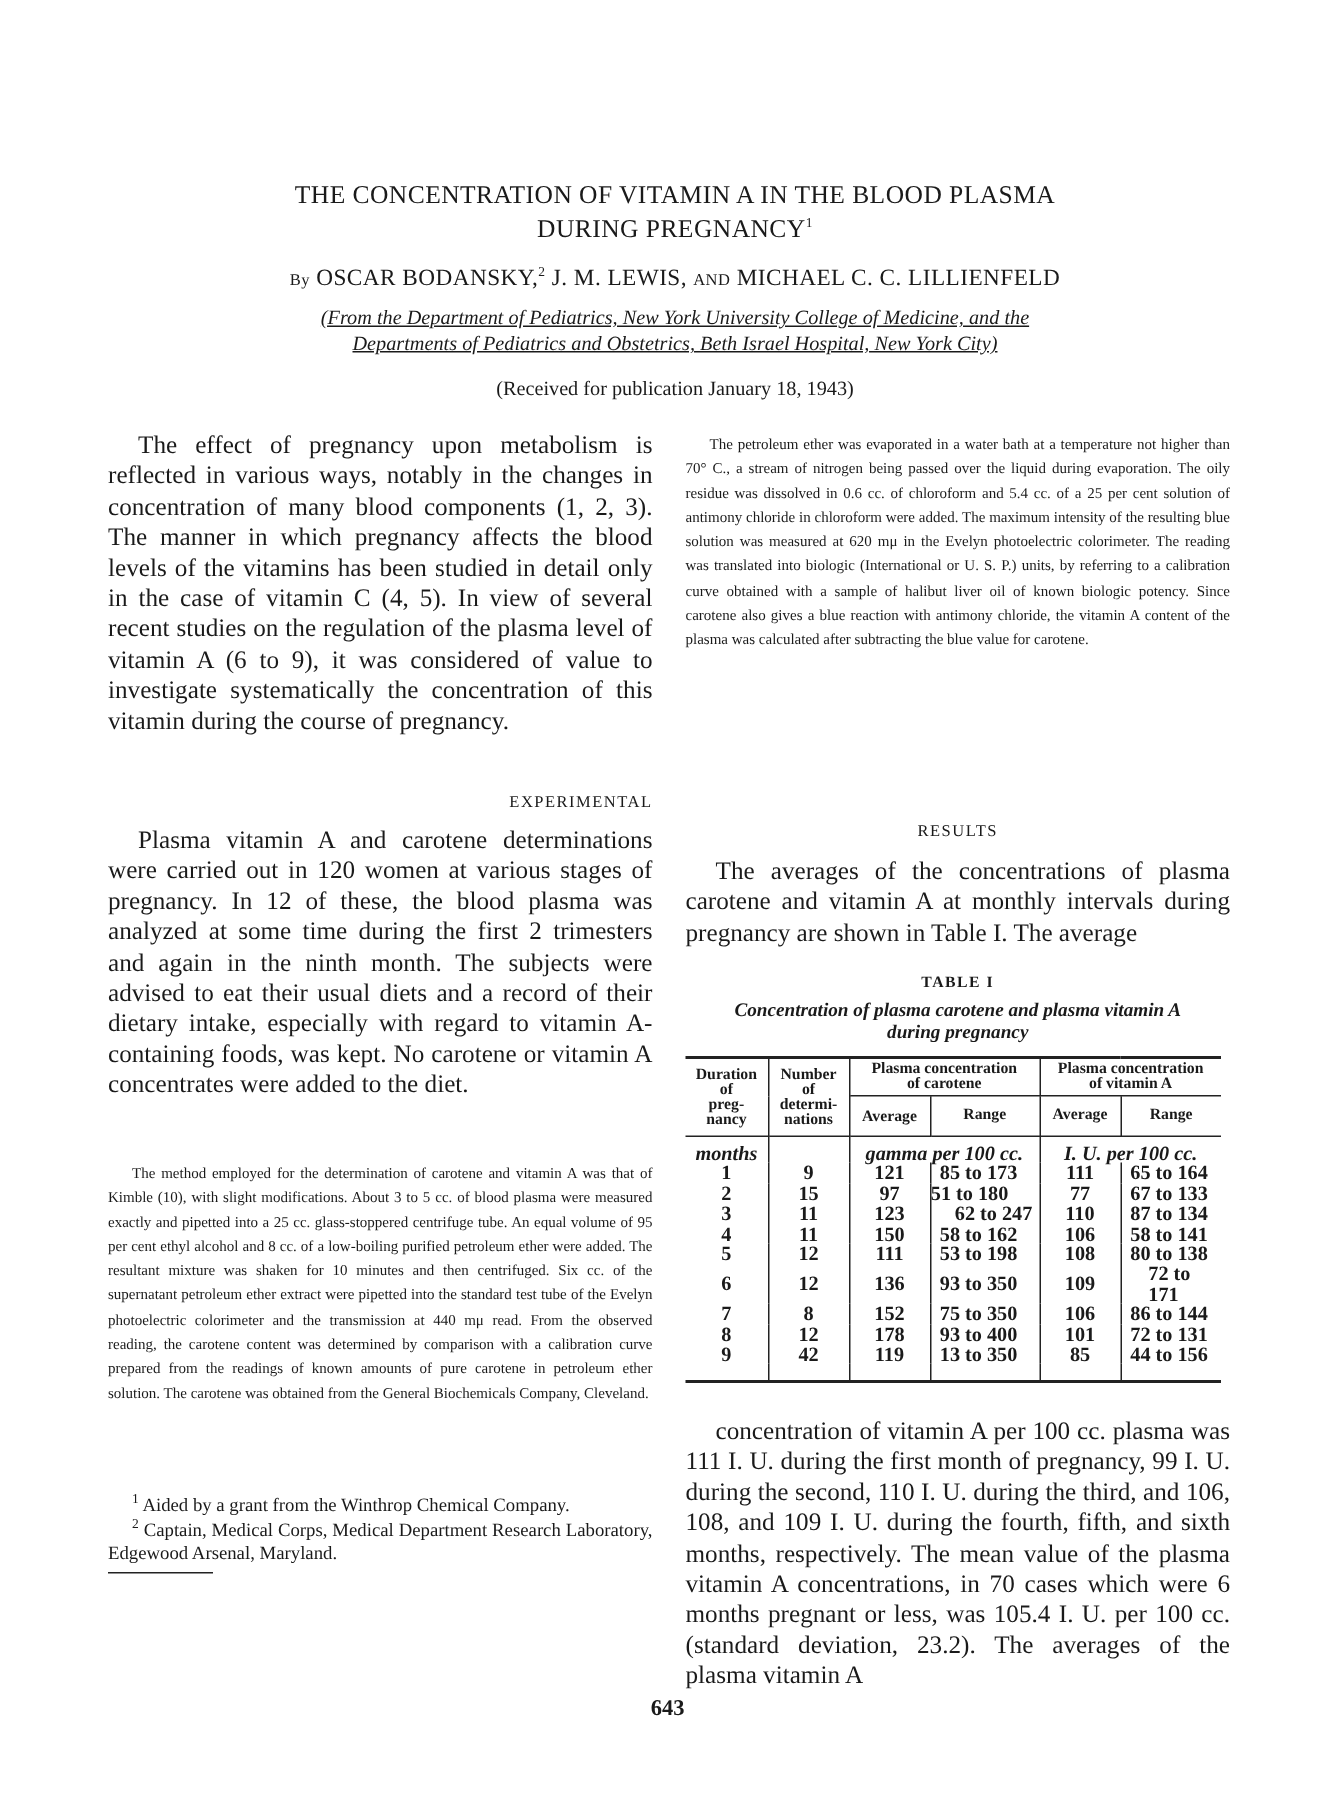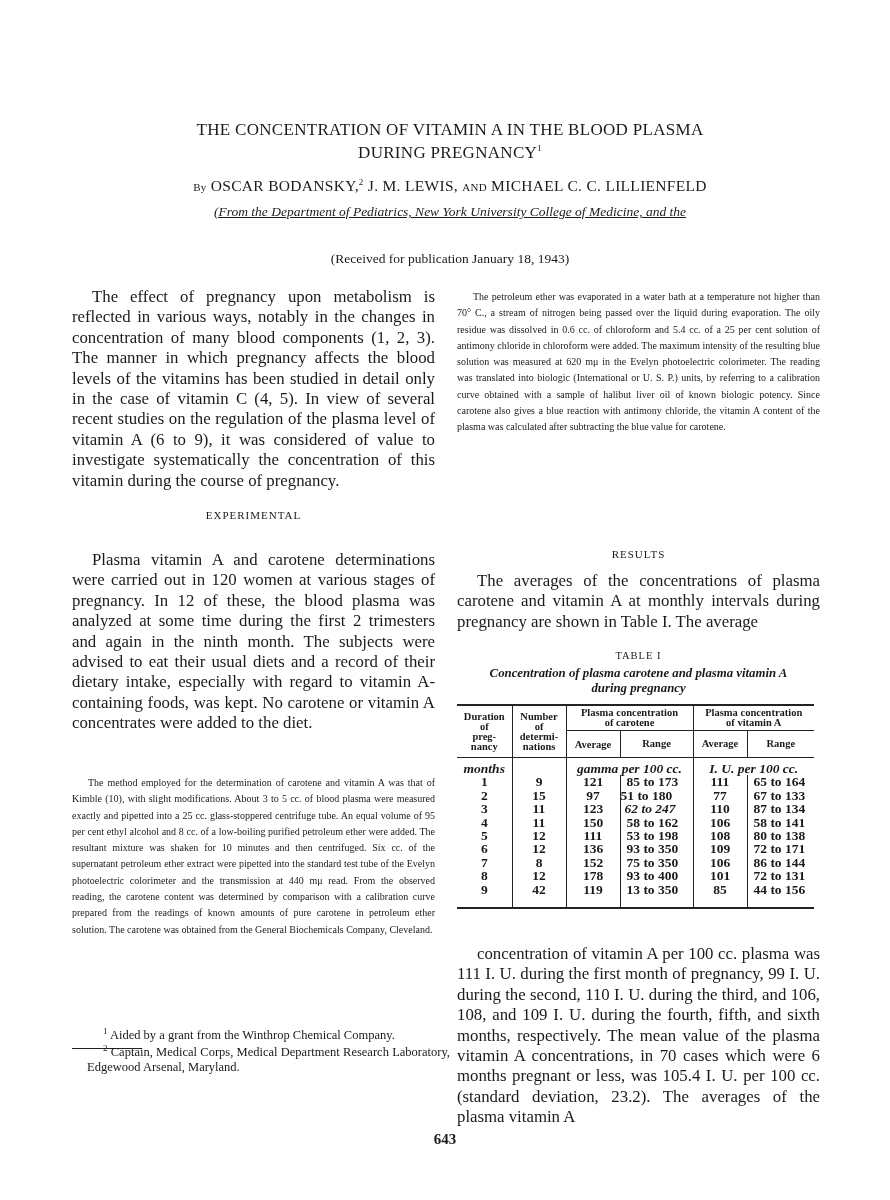--- a/index.html
+++ b/index.html
@@ -16,27 +16,27 @@
            font-style: italic; font-size: 13.5px; line-height: 17px; text-decoration: underline; }
   .received { left: 100px; top: 251px; width: 700px; text-align: center; font-size: 13.5px; }
 
   .col-left { left: 72px; width: 363px; }
   .col-right { left: 457px; width: 363px; }
   .para-big { font-size: 16.8px; line-height: 20.4px; text-align: justify; margin: 0; text-indent: 20px; }
   .para-small { font-size: 10px; line-height: 16.3px; text-align: justify; margin: 0; text-indent: 16px; }
   .heading { text-align: center; font-size: 11px; letter-spacing: 1px; font-weight: normal; }
 
   .footnote-rule { left: 72px; top: 1048px; width: 70px; border-top: 1px solid #222; }
-  .footnotes { left: 72px; top: 1028px; width: 363px; font-size: 12.5px; line-height: 15.5px; text-align: justify; margin-left: 15px; }
+  .footnotes { left: 72px; top: 996px; width: 363px; font-size: 12.5px; line-height: 15.5px; text-align: justify; }
   .footnotes p { margin: 0 0 1px 0; text-indent: 16px; }
 
   .pagenum { left: 400px; top: 1131px; width: 90px; text-align: center; font-size: 15px; font-weight: bold; }
 
   
-  .tbl-label { left: 457px; top: 650px; width: 363px; text-align: center; font-size: 10.5px; letter-spacing: 1px; font-weight: normal; }
+  .tbl-label { left: 457px; top: 650px; width: 363px; text-align: center; font-size: 10.5px; letter-spacing: 1px; font-weight: bold; }
   .tbl-caption { left: 457px; top: 666px; width: 363px; text-align: center; font-style: italic; font-size: 12.8px; line-height: 15px; font-weight: bold; }
   table.data { position: absolute; left: 457px; top: 704px; width: 357px;
                border-collapse: collapse; font-size: 11px; }
   table.data { border-top: 2.5px solid #222; border-bottom: 2px solid #222; }
   table.data th { font-weight: bold; font-size: 10.5px; line-height: 10px; padding: 2px 2px; text-align: center; vertical-align: middle; }
   table.data td { padding: 0 3px; line-height: 13.4px; font-size: 13.5px; font-weight: bold; }
   .vr { border-right: 1.2px solid #222; }
   .hb { border-bottom: 1.2px solid #222; }
   .unit { font-style: italic; font-weight: bold; font-size: 11px; text-align: center; padding-top: 4px !important; }
   .c { text-align: center; }
@@ -54,27 +54,28 @@
 <div class="abs authors">
   <span class="sc">By</span>
   <span>OSCAR BODANSKY,</span><sup>2</sup>
   <span>J. M. LEWIS,</span>
   <span class="sc">AND</span>
   <span>MICHAEL C. C. LILLIENFELD</span>
 </div>
 
 <div class="abs affil">
   <div>(From the Department of Pediatrics, New York University College of Medicine, and the</div>
+  <div>Departments of Pediatrics and Obstetrics, Beth Israel Hospital, New York City)</div>
 </div>
 
 <div class="abs received">(Received for publication January 18, 1943)</div>
 
 <p class="abs col-left para-big" style="top:287px;">The effect of pregnancy upon metabolism is reflected in various ways, notably in the changes in concentration of many blood components (1, 2, 3). The manner in which pregnancy affects the blood levels of the vitamins has been studied in detail only in the case of vitamin C (4, 5). In view of several recent studies on the regulation of the plasma level of vitamin A (6 to 9), it was considered of value to investigate systematically the concentration of this vitamin during the course of pregnancy.</p>
 
-<div class="abs col-left heading" style="top:509px;">EXPERIMENTAL</div>
+<div class="abs col-left heading" style="top:529px;text-align:right;">EXPERIMENTAL</div>
 
 <p class="abs col-left para-big" style="top:550px;">Plasma vitamin A and carotene determinations were carried out in 120 women at various stages of pregnancy. In 12 of these, the blood plasma was analyzed at some time during the first 2 trimesters and again in the ninth month. The subjects were advised to eat their usual diets and a record of their dietary intake, especially with regard to vitamin A-containing foods, was kept. No carotene or vitamin A concentrates were added to the diet.</p>
 
 <p class="abs col-left para-small" style="top:775px;">The method employed for the determination of carotene and vitamin A was that of Kimble (10), with slight modifications. About 3 to 5 cc. of blood plasma were measured exactly and pipetted into a 25 cc. glass-stoppered centrifuge tube. An equal volume of 95 per cent ethyl alcohol and 8 cc. of a low-boiling purified petroleum ether were added. The resultant mixture was shaken for 10 minutes and then centrifuged. Six cc. of the supernatant petroleum ether extract were pipetted into the standard test tube of the Evelyn photoelectric colorimeter and the transmission at 440 mμ read. From the observed reading, the carotene content was determined by comparison with a calibration curve prepared from the readings of known amounts of pure carotene in petroleum ether solution. The carotene was obtained from the General Biochemicals Company, Cleveland.</p>
 
 <div class="abs footnote-rule"></div>
 <div class="abs footnotes">
   <p><sup>1</sup> <span>Aided by a grant from the Winthrop Chemical Company.</span></p>
   <p><sup>2</sup> <span>Captain, Medical Corps, Medical Department Research Laboratory, Edgewood Arsenal, Maryland.</span></p>
 </div>
@@ -142,21 +143,21 @@
         <td class="c vr">15</td>
         <td class="c">97</td>
         <td class="l vr" style="border-left: 1.2px solid rgb(34, 34, 34); padding-left: 0;">51 to 180</td>
         <td class="c">77</td>
         <td class="l" style="border-left: 1.2px solid rgb(34, 34, 34); padding-left: 6px;">67 to 133</td>
       </tr>
       <tr>
         <td class="c vr">3</td>
         <td class="c vr">11</td>
         <td class="c">123</td>
-        <td class="l vr" style="border-left: 1.2px solid rgb(34, 34, 34); padding-left: 4px; font-style: italic;">62 to 247</td>
+        <td class="l vr" style="border-left: 1.2px solid rgb(34, 34, 34); padding-left: 16px;">62 to 247</td>
         <td class="c">110</td>
         <td class="l" style="border-left: 1.2px solid rgb(34, 34, 34); padding-left: 6px;">87 to 134</td>
       </tr>
       <tr>
         <td class="c vr">4</td>
         <td class="c vr">11</td>
         <td class="c">150</td>
         <td class="l vr" style="border-left: 1.2px solid rgb(34, 34, 34); padding-left: 6px;">58 to 162</td>
         <td class="c">106</td>
         <td class="l" style="border-left: 1.2px solid rgb(34, 34, 34); padding-left: 6px;">58 to 141</td>
@@ -168,21 +169,21 @@
         <td class="l vr" style="border-left: 1.2px solid rgb(34, 34, 34); padding-left: 6px;">53 to 198</td>
         <td class="c">108</td>
         <td class="l" style="border-left: 1.2px solid rgb(34, 34, 34); padding-left: 6px;">80 to 138</td>
       </tr>
       <tr>
         <td class="c vr">6</td>
         <td class="c vr">12</td>
         <td class="c">136</td>
         <td class="l vr" style="border-left: 1.2px solid rgb(34, 34, 34); padding-left: 6px;">93 to 350</td>
         <td class="c">109</td>
-        <td class="l" style="border-left: 1.2px solid rgb(34, 34, 34); padding-left: 6px;">72 to 171</td>
+        <td class="l" style="border-left: 1.2px solid rgb(34, 34, 34); padding-left: 18px;">72 to 171</td>
       </tr>
       <tr>
         <td class="c vr">7</td>
         <td class="c vr">8</td>
         <td class="c">152</td>
         <td class="l vr" style="border-left: 1.2px solid rgb(34, 34, 34); padding-left: 6px;">75 to 350</td>
         <td class="c">106</td>
         <td class="l" style="border-left: 1.2px solid rgb(34, 34, 34); padding-left: 6px;">86 to 144</td>
       </tr>
       <tr>

